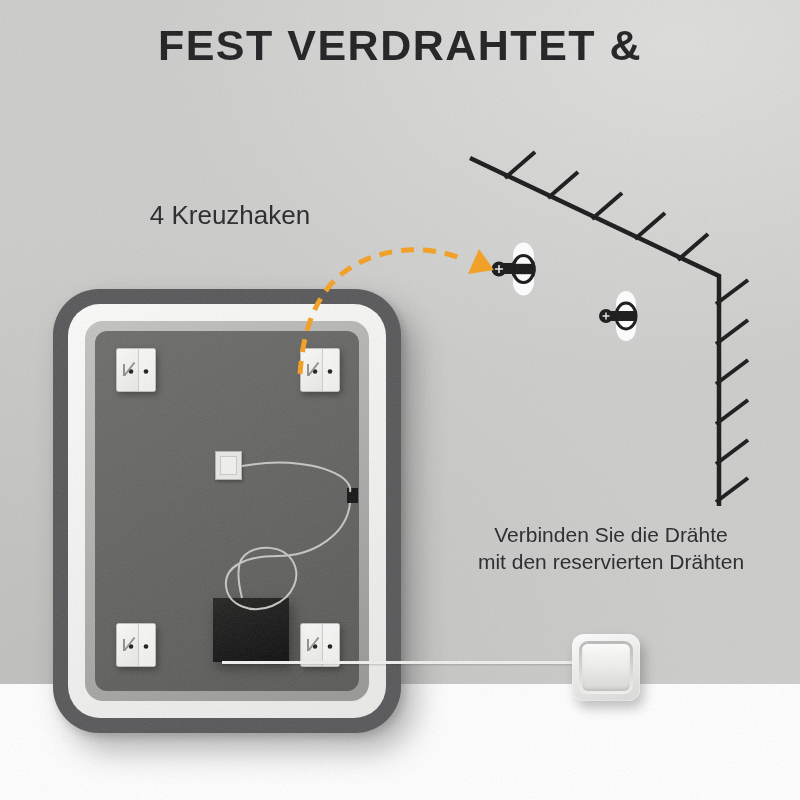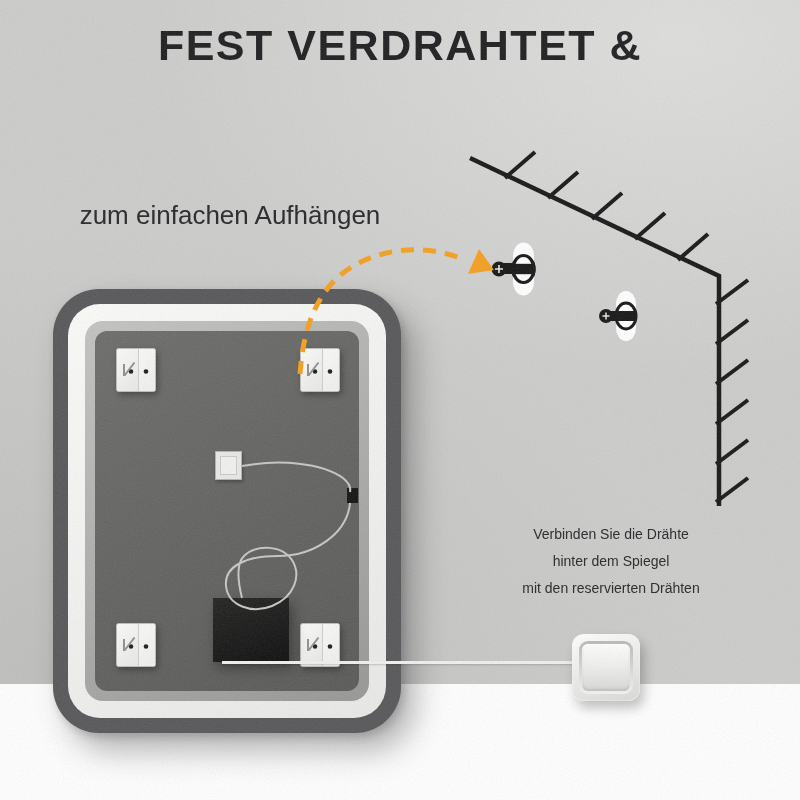--- a/index.html
+++ b/index.html
@@ -8,21 +8,21 @@
     background:
       radial-gradient(120% 90% at 85% 6%, rgba(224,224,222,.9) 0%, rgba(224,224,222,0) 55%),
       radial-gradient(130% 110% at 8% 100%, rgba(186,186,184,.8) 0%, rgba(186,186,184,0) 60%),
       #cccccb;}
   .noise{position:absolute;inset:0;z-index:10;opacity:.14;pointer-events:none;}
   
   .title{position:absolute;top:22px;left:0;width:800px;text-align:center;z-index:8;
     font-weight:bold;font-size:43px;line-height:46px;letter-spacing:1.5px;color:#1d1d1f;}
   .annot{position:absolute;z-index:8;color:#262628;text-align:center;}
   .annot-hooks{top:199px;left:30px;width:400px;font-size:26px;line-height:33px;}
-  .annot-wiring{top:521px;left:450px;width:322px;font-size:14px;line-height:27px;}
+  .annot-wiring{top:521px;left:450px;width:322px;font-size:21px;line-height:27px;}
   
   .mirror{position:absolute;left:53px;top:289px;width:348px;height:444px;z-index:3;
     background:#565658;border-radius:46px;padding:15px;box-sizing:border-box;
     box-shadow:14px 18px 30px rgba(40,40,40,.35), 3px 4px 8px rgba(0,0,0,.18);}
   .ring-white{width:100%;height:100%;background:linear-gradient(150deg,#fbfbfa,#e9e9e7);
     border-radius:32px;padding:17px;box-sizing:border-box;}
   .ring-gray{width:100%;height:100%;background:linear-gradient(150deg,#c3c3c1,#969694);
     border-radius:18px;padding:10px;box-sizing:border-box;}
   .panel{position:relative;width:100%;height:100%;border-radius:12px;
     background:linear-gradient(150deg,#6b6b69,#585856);}
@@ -54,26 +54,25 @@
 </head>
 <body>
 
 <div class="stage">
 
   <div class="title">
     <div>FEST VERDRAHTET &amp;</div>
   </div>
 
   <div class="annot annot-hooks">
-    <div>zum einfachen Aufhängen</div>
+    <div>4 Kreuzhaken</div>
   </div>
 
   <div class="annot annot-wiring">
     <div>Verbinden Sie die Drähte</div>
-    <div>hinter dem Spiegel</div>
     <div>mit den reservierten Drähten</div>
   </div>
 
   <svg class="sketch" width="800" height="800" viewBox="0 0 800 800">
     <g stroke="#161616" stroke-width="4.5" fill="none">
       <path d="M 470,158 L 719,276 L 719,506"></path>
     </g>
     <g stroke="#161616" stroke-width="4">
       <line x1="505" y1="178" x2="535" y2="152"></line>
       <line x1="548" y1="198" x2="578" y2="172"></line>

